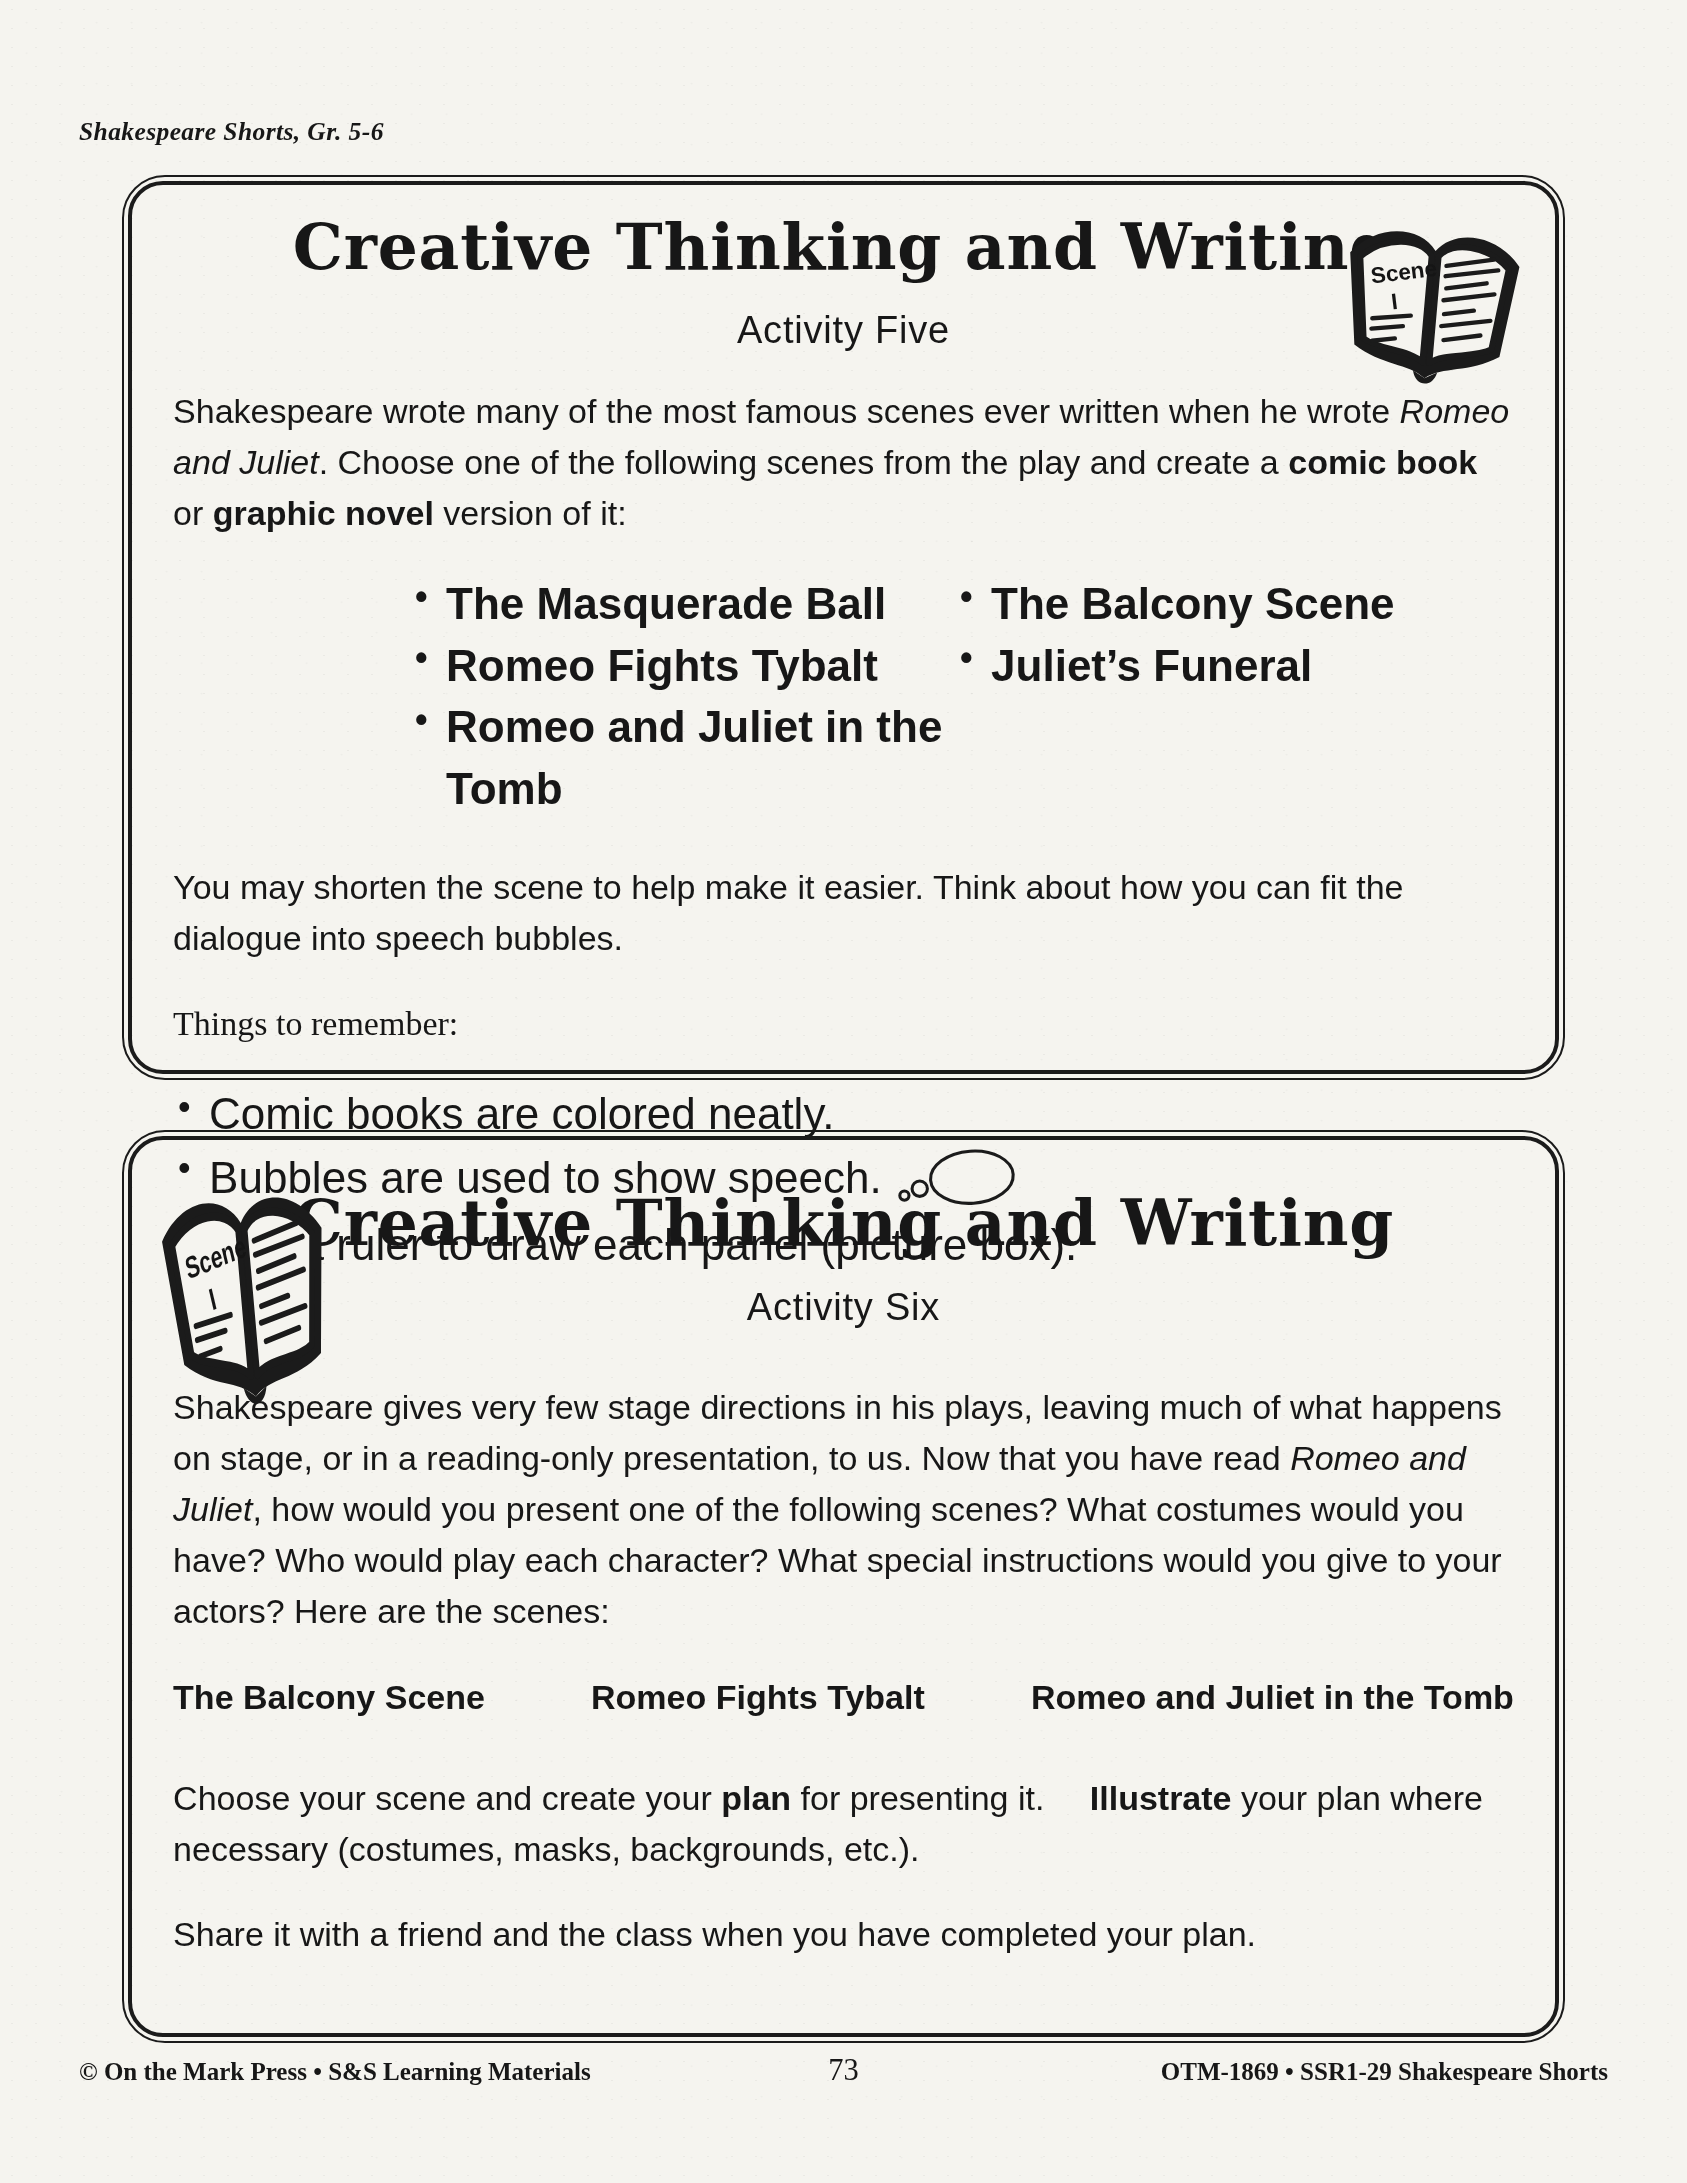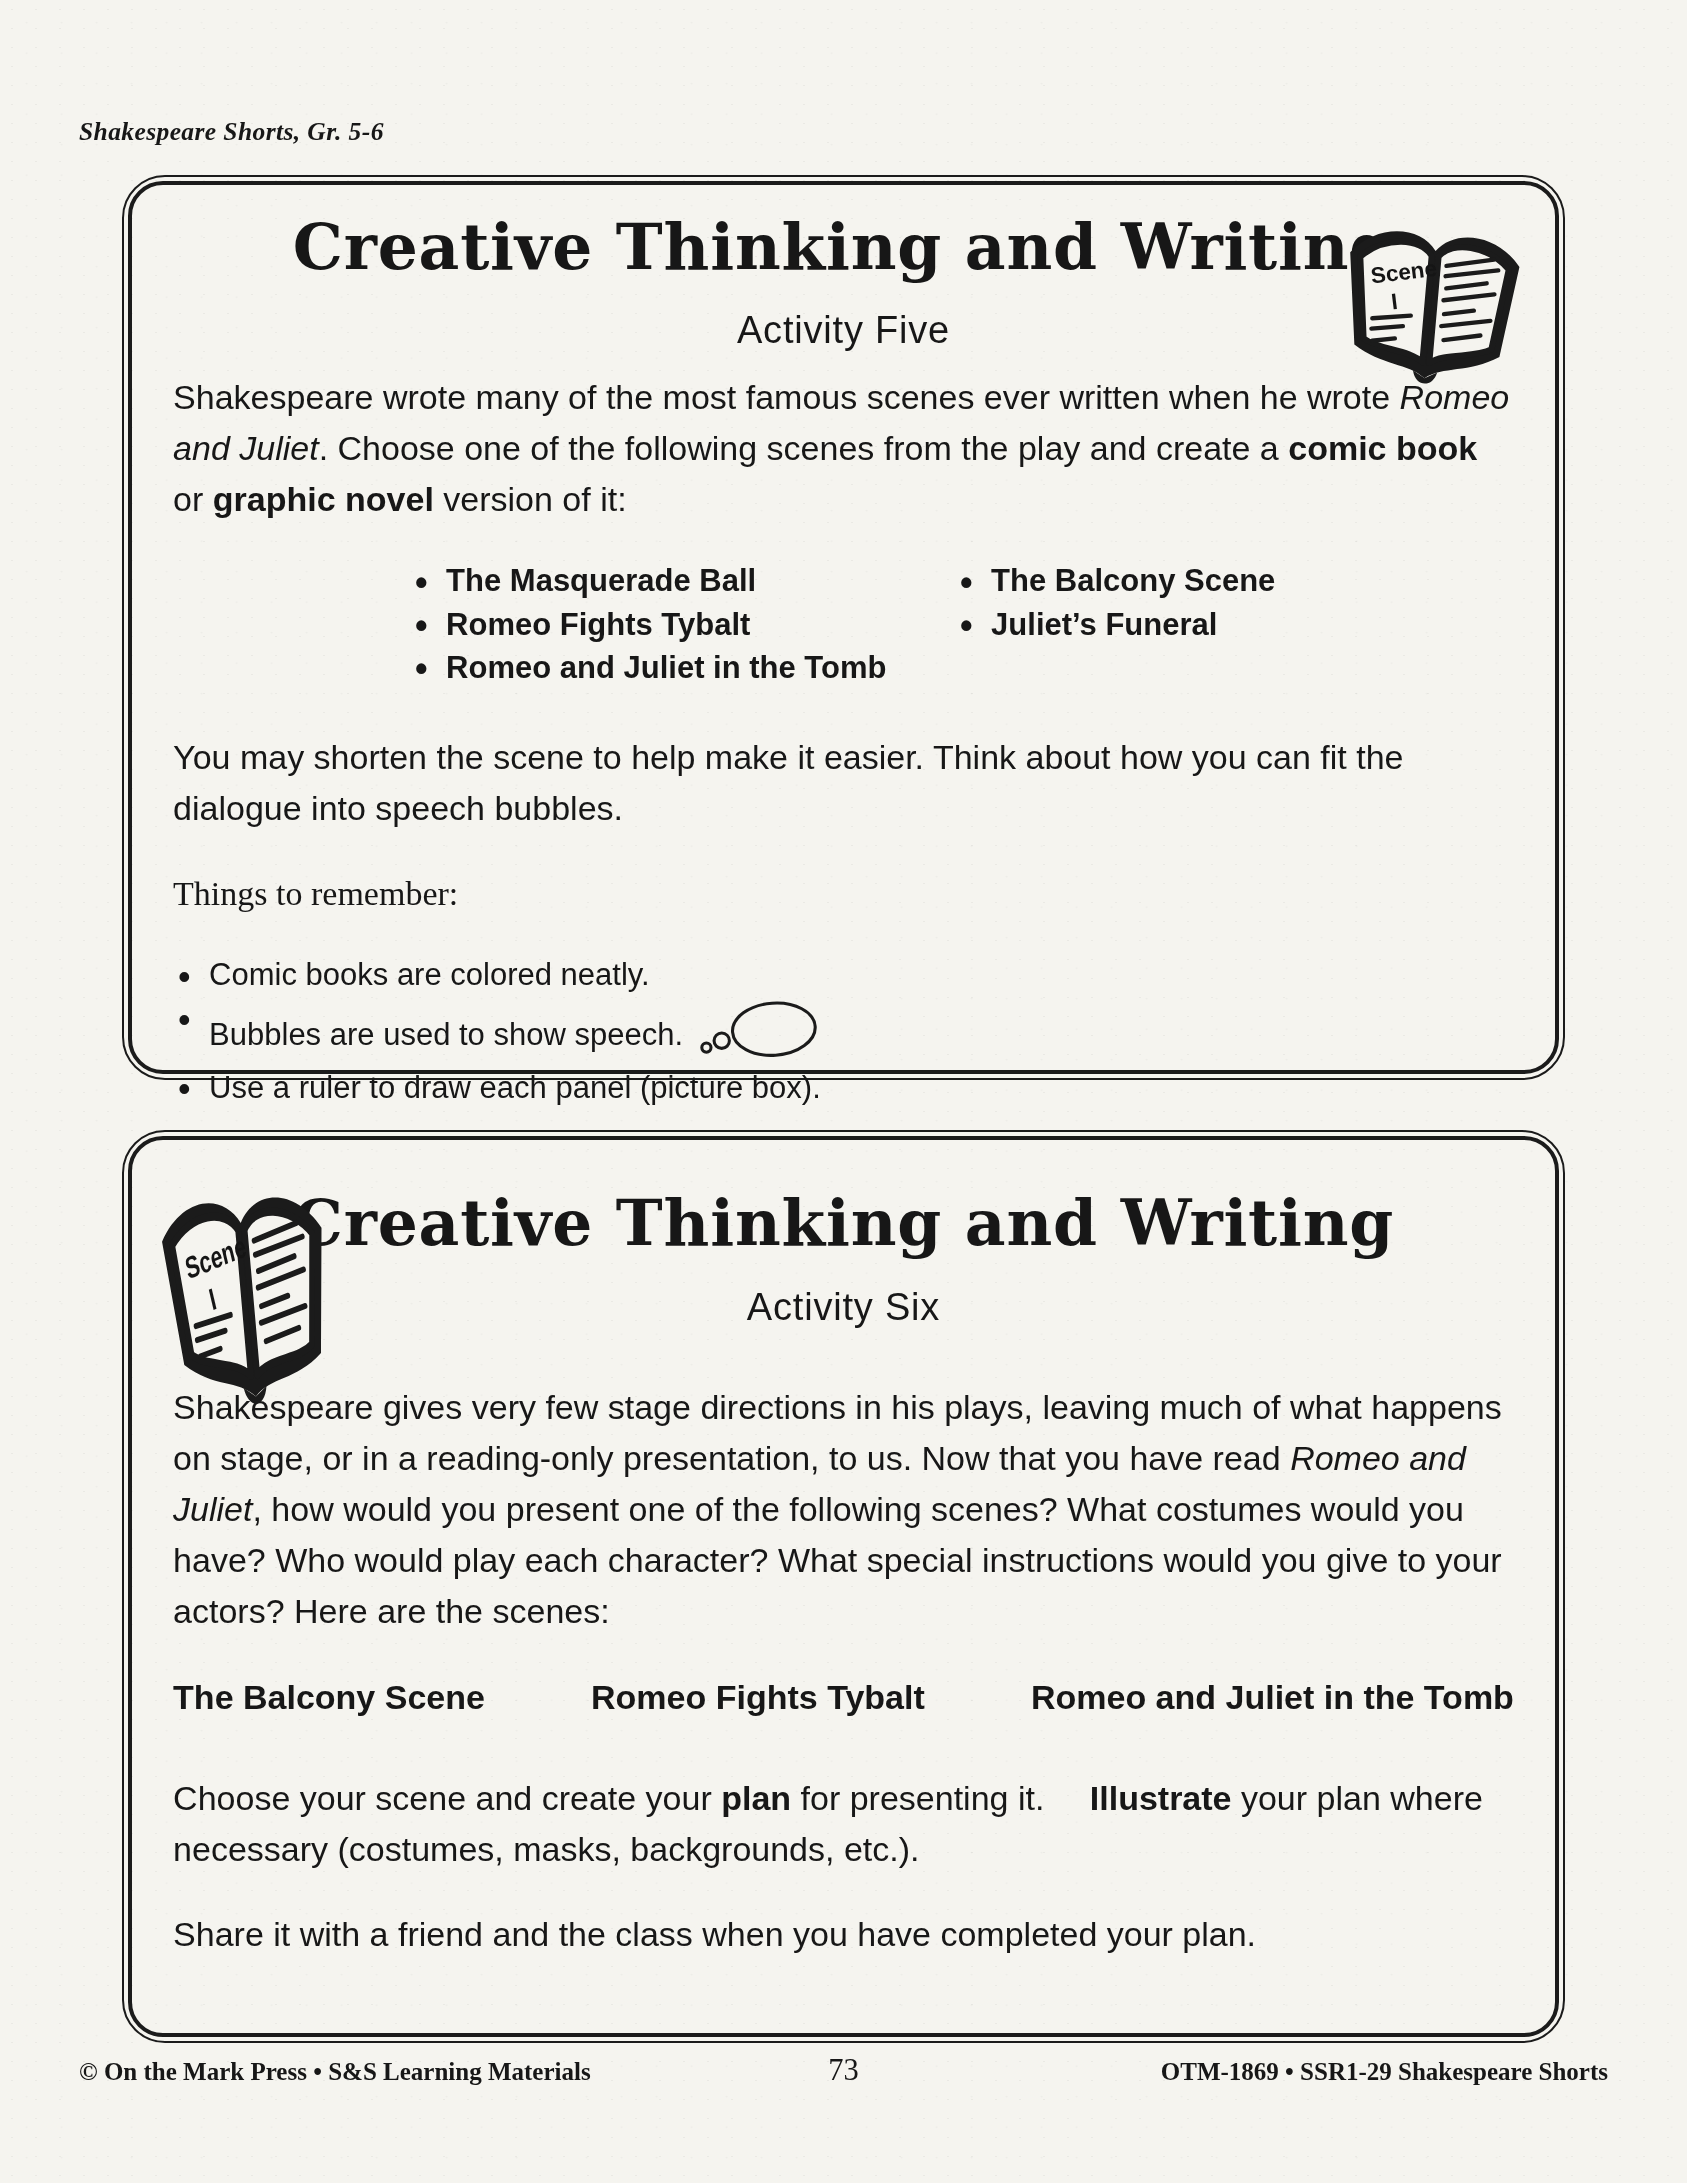--- a/index.html
+++ b/index.html
@@ -38,27 +38,27 @@
     font-size:63px;line-height:1.08;letter-spacing:0.8px;
   }
   #card1 .card-title{margin-top:6.6px;}
   #card2 .card-title{margin-top:28px;}
 
   .activity-subtitle{
     text-align:center;font-size:38px;margin-top:28px;letter-spacing:0.8px;
   }
 
   .body-text{font-size:34px;line-height:1.5;}
-  .intro5{margin-top:20px;max-width:1355px;}
+  .intro5{margin-top:34px;max-width:1355px;}
   .intro6{margin-top:53px;max-width:1355px;}
 
   ul.bullets{list-style:none;margin:0;padding:0;}
   ul.bullets li{
     position:relative;padding-left:36px;
-    font-size:31px;line-height:1.4;
+    font-size:44px;line-height:1.4;
   }
   ul.bullets li::before{
     content:"\2022";position:absolute;left:5px;top:-1.6px;font-size:36px;
   }
   .scene-cols{display:flex;margin-top:18px;margin-left:237px;}
   .scene-cols ul.bullets li{font-weight:bold;}
   .scene-col-1{width:545px;flex:none;}
   .scene-col-2{flex:none;}
 
   .note{margin-top:43px;max-width:1355px;}

